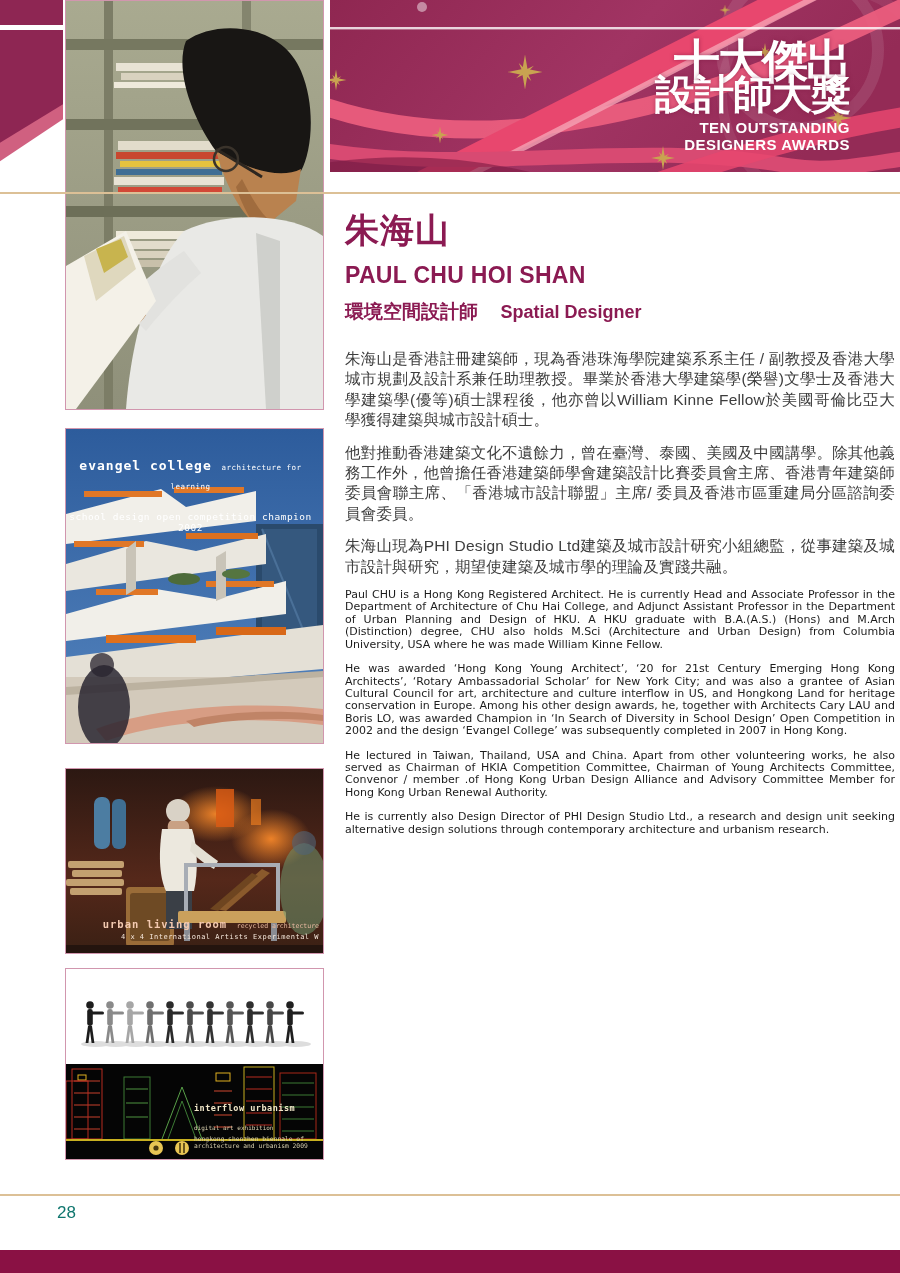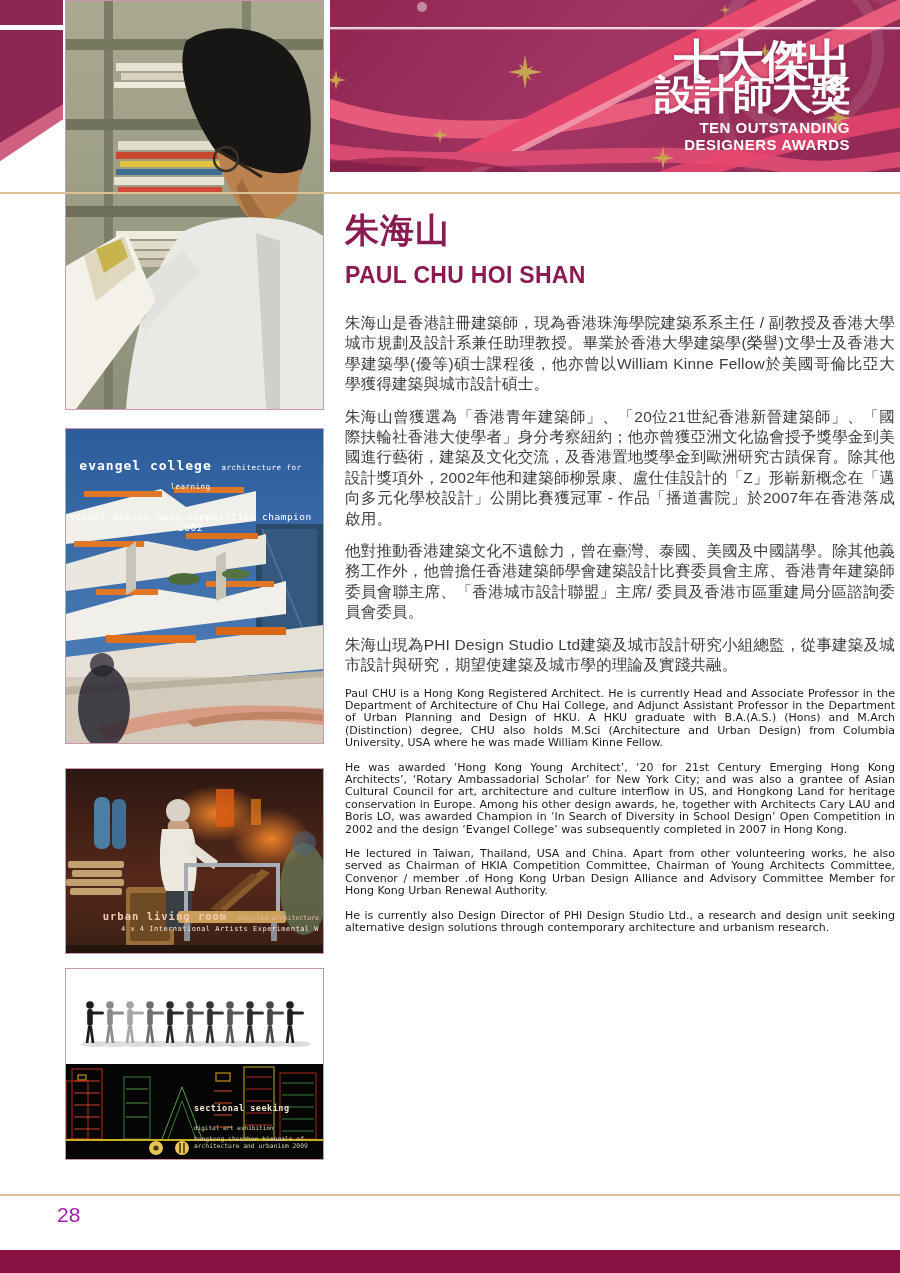--- a/index.html
+++ b/index.html
@@ -29,21 +29,21 @@
   .photo{position:absolute;left:65px;width:257px;border:1px solid rgba(178,80,120,.6);overflow:hidden;}
   .ph1{top:0;height:408px;}
   .ph2{top:428px;height:314px;}
   .ph3{top:768px;height:184px;}
   .ph4{top:968px;height:190px;}
   .cap{position:absolute;color:#fff;font-family:"DejaVu Sans Mono",monospace;}
   .cap2{left:0;right:8px;top:26px;text-align:center;}
   .cap2 .t{font-size:13px;letter-spacing:1px;font-weight:700;}
   .cap2 .s{font-size:7.5px;letter-spacing:.5px;}
   .cap2 .l2{font-size:9.5px;letter-spacing:.5px;margin-top:18px;}
-  .cap3{right:4px;bottom:20px;text-align:right;}
+  .cap3{right:4px;bottom:12px;text-align:right;}
   .cap3 .t{font-size:10.5px;letter-spacing:1px;color:#f3c9b0;font-weight:700;}
   .cap3 .s{font-size:6.5px;color:#e8b9a0;}
   .cap3 .l2{font-size:7px;letter-spacing:.5px;margin-top:1px;color:#f4e6da;}
   .cap4{left:128px;bottom:10px;text-align:left;}
   .cap4 .t{font-size:8.5px;letter-spacing:.5px;color:#f0e6c8;font-weight:700;}
   .cap4 .s{font-size:6px;color:#d8cfae;}
   .cap4 .l2{font-size:6.3px;margin-top:1px;color:#d8cfae;}
   
   .main-col{position:absolute;left:345px;top:208px;width:550px;}
   .name-zh{font-size:34px;font-weight:700;color:#8b1a52;letter-spacing:1px;}
@@ -52,21 +52,21 @@
   .role-zh{font-size:19px;font-weight:700;}
   .role-en{font-size:18px;font-weight:700;margin-left:18px;}
   .bio-zh{margin-top:24px;}
   .bio-zh p{margin:0 0 12px 0;font-size:15.5px;line-height:20.4px;color:#3d3d3d;
     text-align:justify;letter-spacing:.2px;}
   .bio-en{margin-top:4px;}
   .bio-en p{margin:0 0 12px 0;font-size:11px;line-height:12.4px;color:#1c1c1c;
     text-align:justify;font-family:"DejaVu Sans",sans-serif;}
   
   .gold-line-bottom{position:absolute;left:0;top:1194px;width:900px;height:2px;background:#dcc096;}
-  .page-number{position:absolute;left:57px;top:1203px;font-size:21px;color:#a21caf;}
+  .page-number{position:absolute;left:57px;top:1203px;font-size:17px;color:#0f766e;}
   .footer-bar{position:absolute;left:0;top:1250px;width:900px;height:23px;background:#8a1144;}
 </style>
 </head>
 <body>
 
 <div class="left-bar">
   <div class="lb-main"></div>
   <div class="lb-stripe"></div>
   <div class="lb-white"></div>
 </div>
@@ -327,32 +327,35 @@
       <path d="M0,171 H257" stroke="#c8b020" stroke-width="2"></path>
     </g>
     <g fill="#e8c654">
       <circle cx="90" cy="179" r="7"></circle>
       <circle cx="116" cy="179" r="7"></circle>
     </g>
     <circle cx="90" cy="179" r="2.6" fill="#4a3a10"></circle>
     <path d="M114,174 L114,184 M118,174 L118,184" stroke="#4a3a10" stroke-width="1.6"></path>
   </svg>
   <div class="cap cap4">
-    <div><span class="t">sectional seeking</span>
+    <div><span class="t">interflow urbanism</span>
       <span class="s">digital art exhibition</span></div>
     <div class="l2">hongkong-shenzhen biennale of architecture and urbanism 2009</div>
   </div>
 </div>
 
 <div class="main-col">
   <div class="name-zh">朱海山</div>
   <div class="name-en">PAUL CHU HOI SHAN</div>
+  <div class="role-line">
+    <span class="role-zh">環境空間設計師</span>
+    <span class="role-en">Spatial Designer</span>
+  </div>
   <div class="bio-zh">
     <p>朱海山是香港註冊建築師，現為香港珠海學院建築系系主任 / 副教授及香港大學城市規劃及設計系兼任助理教授。畢業於香港大學建築學(榮譽)文學士及香港大學建築學(優等)碩士課程後，他亦曾以William Kinne Fellow於美國哥倫比亞大學獲得建築與城市設計碩士。</p>
-    <p>朱海山曾獲選為「香港青年建築師」、「20位21世紀香港新晉建築師」、「國際扶輪社香港大使學者」身分考察紐約；他亦曾獲亞洲文化協會授予獎學金到美國進行藝術，建築及文化交流，及香港置地獎學金到歐洲研究古蹟保育。除其他設計獎項外，2002年他和建築師柳景康、盧仕佳設計的「Z」形嶄新概念在「邁向多元化學校設計」公開比賽獲冠軍 - 作品「播道書院」於2007年在香港落成啟用。</p>
     <p>他對推動香港建築文化不遺餘力，曾在臺灣、泰國、美國及中國講學。除其他義務工作外，他曾擔任香港建築師學會建築設計比賽委員會主席、香港青年建築師委員會聯主席、「香港城市設計聯盟」主席/ 委員及香港市區重建局分區諮詢委員會委員。</p>
     <p>朱海山現為PHI Design Studio Ltd建築及城市設計研究小組總監，從事建築及城市設計與研究，期望使建築及城市學的理論及實踐共融。</p>
   </div>
   <div class="bio-en">
     <p>Paul CHU is a Hong Kong Registered Architect. He is currently Head and Associate Professor in the Department of Architecture of Chu Hai College, and Adjunct Assistant Professor in the Department of Urban Planning and Design of HKU. A HKU graduate with B.A.(A.S.) (Hons) and M.Arch (Distinction) degree, CHU also holds M.Sci (Architecture and Urban Design) from Columbia University, USA where he was made William Kinne Fellow.</p>
     <p>He was awarded ‘Hong Kong Young Architect’, ‘20 for 21st Century Emerging Hong Kong Architects’, ‘Rotary Ambassadorial Scholar’ for New York City; and was also a grantee of Asian Cultural Council for art, architecture and culture interflow in US, and Hongkong Land for heritage conservation in Europe. Among his other design awards, he, together with Architects Cary LAU and Boris LO, was awarded Champion in ‘In Search of Diversity in School Design’ Open Competition in 2002 and the design ‘Evangel College’ was subsequently completed in 2007 in Hong Kong.</p>
     <p>He lectured in Taiwan, Thailand, USA and China. Apart from other volunteering works, he also served as Chairman of HKIA Competition Committee, Chairman of Young Architects Committee, Convenor / member .of Hong Kong Urban Design Alliance and Advisory Committee Member for Hong Kong Urban Renewal Authority.</p>
     <p>He is currently also Design Director of PHI Design Studio Ltd., a research and design unit seeking alternative design solutions through contemporary architecture and urbanism research.</p>
   </div>
 </div>

